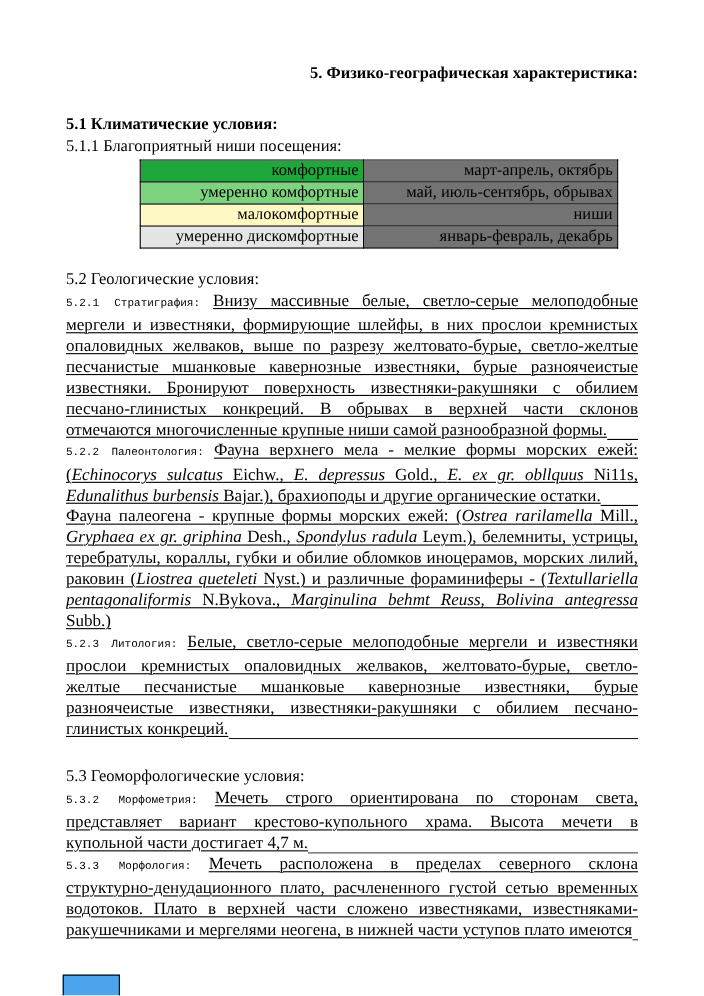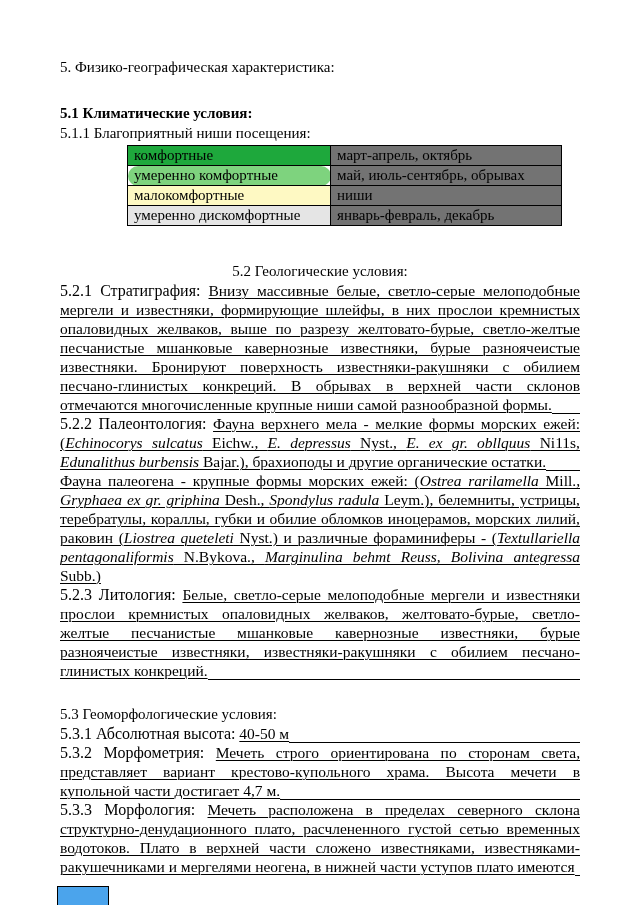--- a/index.html
+++ b/index.html
@@ -6,46 +6,46 @@
   .page{
     position:relative;
     width:640px;height:905px;
     background:#ffffff;
     box-sizing:border-box;
     padding:57px 60px 0 60px;
     font-family:"Liberation Serif","DejaVu Serif",serif;
     color:#000;
     overflow:hidden;
   }
-  .doc-title{margin:0;font-size:15px;line-height:20px;font-weight:normal;}
+  .doc-title{margin:0;font-size:15px;line-height:20px;font-weight:bold;text-align:right;}
   .heading{margin:0;font-size:15px;line-height:20px;}
   .h51{margin-top:26px;font-weight:bold;}
-  .h52{margin-top:35px;text-align:center;}
+  .h52{margin-top:18px;}
   .h53{margin-top:24px;}
 
-  table.season{border-collapse:collapse;margin:2px 0 0 67px;table-layout:fixed;}
+  table.season{border-collapse:collapse;margin:2px 0 0 67px;table-layout:fixed;text-align:right;}
   table.season td{
     border:1px solid #000;
     font-size:15px;line-height:17px;
     height:18px;
     padding:0 4px 1px 6px;
     vertical-align:middle;
     overflow:hidden;white-space:nowrap;
   }
   td.season-cat{width:192px;}
   td.season-months{width:220px;background:#737373;}
 
   .field{
     margin:0;
     text-align:justify;
     font-size:15.5px;
     line-height:19px;
     overflow:hidden;
   }
-  .label{font-size:16px;}
+  .label{font-size:10px;font-family:Liberation Mono, monospace;}
   .fill{
     text-decoration:underline;
     text-decoration-thickness:1px;
     text-underline-offset:2px;
   }
   .fill i{font-style:italic;}
   .tail{
     border-bottom:1px solid #000;
     padding-right:620px;
   }
@@ -66,51 +66,49 @@
   <p class="heading h51">5.1 Климатические условия:</p>
   <p class="heading">5.1.1 Благоприятный ниши посещения:</p>
 
   <table class="season">
     <tbody>
         <tr>
           <td class="season-cat" style="background: rgb(30, 168, 60);">комфортные</td>
           <td class="season-months">март-апрель, октябрь</td>
         </tr>
         <tr>
-          <td class="season-cat" style="background: rgb(126, 211, 126); border-radius: 10px;">умеренно комфортные</td>
+          <td class="season-cat" style="background: rgb(126, 211, 126);">умеренно комфортные</td>
           <td class="season-months">май, июль-сентябрь, обрывах</td>
         </tr>
         <tr>
           <td class="season-cat" style="background: #fef9c3;">малокомфортные</td>
           <td class="season-months">ниши</td>
         </tr>
         <tr>
           <td class="season-cat" style="background: #e5e5e5;">умеренно дискомфортные</td>
           <td class="season-months">январь-февраль, декабрь</td>
         </tr>
       </tbody>
   </table>
 
   <p class="heading h52">5.2 Геологические условия:</p>
 
   <p class="field"><span class="label">5.2.1 Стратиграфия:</span>
     <span class="fill">Внизу массивные белые, светло-серые мелоподобные мергели и известняки, формирующие шлейфы, в них прослои кремнистых опаловидных желваков, выше по разрезу желтовато-бурые, светло-желтые песчанистые мшанковые кавернозные известняки, бурые разноячеистые известняки. Бронируют поверхность известняки-ракушняки с обилием песчано-глинистых конкреций. В обрывах в верхней части склонов отмечаются многочисленные крупные ниши самой разнообразной формы.</span><span class="tail"></span></p>
 
   <p class="field"><span class="label">5.2.2 Палеонтология:</span>
-    <span class="fill"><span>Фауна  верхнего мела - мелкие формы морских ежей: (</span><i>Echinocorys sulcatus</i><span> Eichw., </span><i>E. depressus</i><span> Nyst., </span><i>E. ex gr. obllquus</i><span> Ni11s, </span><i>Edunalithus burbensis</i><span> Bajar.), брахиоподы и другие органические остатки.</span></span><span class="tail"></span></p>
+    <span class="fill"><span>Фауна  верхнего мела - мелкие формы морских ежей: (</span><i>Echinocorys sulcatus</i><span> Eichw., </span><i>E. depressus</i><span> Gold., </span><i>E. ex gr. obllquus</i><span> Ni11s, </span><i>Edunalithus burbensis</i><span> Bajar.), брахиоподы и другие органические остатки.</span></span><span class="tail"></span></p>
 
   <p class="field"><span class="fill"><span>Фауна палеогена - крупные формы морских ежей: (</span><i>Ostrea rarilamella</i><span> Mill., </span><i>Gryphaea ex gr. griphina</i><span> Desh., </span><i>Spondylus radula</i><span> Leym.), белемниты, устрицы, теребратулы, кораллы, губки и обилие обломков иноцерамов, морских лилий, раковин (</span><i>Liostrea queteleti</i><span> Nyst.) и различные фораминиферы - (</span><i>Textullariella pentagonaliformis</i><span> N.Bykova., </span><i>Marginulina behmt Reuss, Bolivina antegressa</i><span> Subb.)</span></span></p>
 
   <p class="field"><span class="label">5.2.3 Литология:</span>
     <span class="fill">Белые, светло-серые мелоподобные мергели и известняки прослои кремнистых опаловидных желваков, желтовато-бурые, светло-желтые песчанистые мшанковые кавернозные известняки, бурые разноячеистые известняки, известняки-ракушняки с обилием песчано-глинистых конкреций.</span><span class="tail"></span></p>
 
   <p class="heading h53">5.3 Геоморфологические условия:</p>
 
-  <p class="field"><span class="label">5.3.1 Абсолютная высота:</span>
-    <span class="fill">40-50 м</span><span class="tail"></span></p>
 
   <p class="field"><span class="label">5.3.2 Морфометрия:</span>
     <span class="fill">Мечеть строго ориентирована по сторонам света, представляет вариант крестово-купольного храма. Высота мечети в купольной части  достигает 4,7 м.</span><span class="tail"></span></p>
 
   <p class="field"><span class="label">5.3.3 Морфология:</span>
     <span class="fill">Мечеть расположена в пределах северного склона структурно-денудационного плато, расчлененного густой сетью временных водотоков. Плато в верхней части сложено известняками, известняками-ракушечниками и мергелями неогена, в нижней части уступов плато имеются</span><span class="tail"></span></p>
 
   <div class="frag" style="background:#4ba4ec"></div>
 
 </div>

